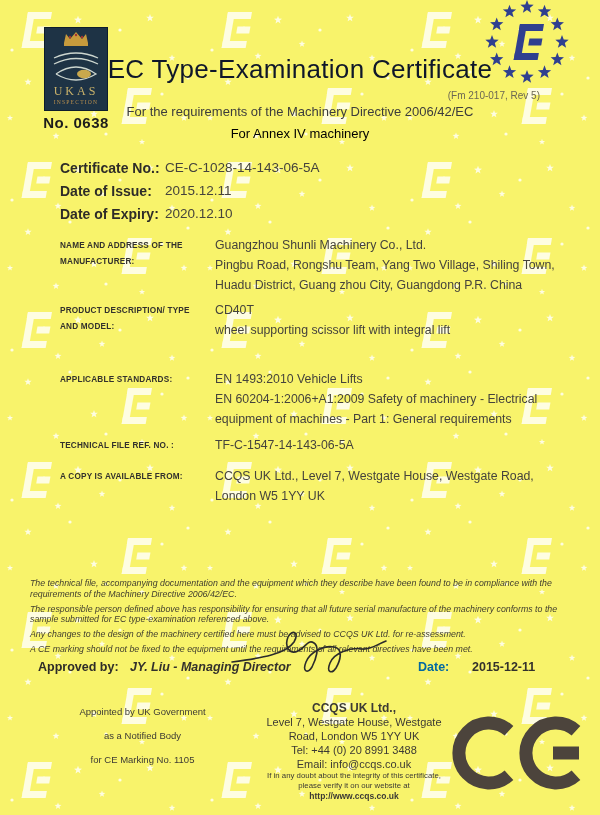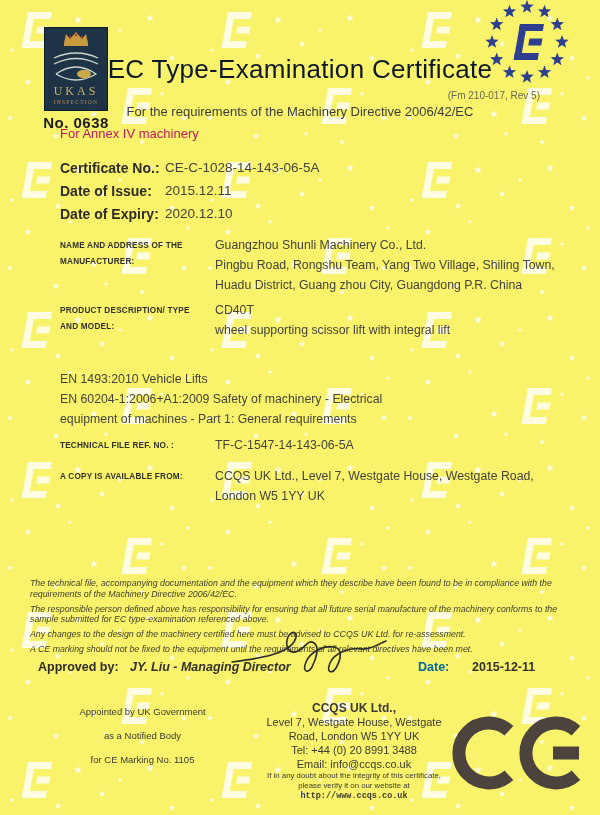--- a/index.html
+++ b/index.html
@@ -19,21 +19,21 @@
 
   
   .eu-logo{left:462px;top:0;}
 
   
   .title{left:80px;top:54px;width:440px;text-align:center;
     font-size:26px;color:#0f172a;letter-spacing:0.3px;}
   .form-ref{left:140px;top:90px;width:400px;text-align:right;
     font-size:10px;color:#6b6753;}
   .req-line{left:60px;top:104px;width:480px;text-align:center;font-size:13px;color:#3c3c3c;}
-  .annex-line{left:60px;top:126px;width:480px;text-align:left;font-size:13px;color:#be185d;}
+  .annex-line{left:60px;top:126px;width:480px;text-align:center;font-size:13px;color:#000000;}
 
   
   .cert-fields{left:60px;top:160px;width:420px;}
   .cert-row{display:flex;height:23px;align-items:flex-start;}
   .cert-row .lbl{width:105px;font-weight:bold;font-size:14px;color:#2e2c28;}
   .cert-row .val{font-size:13.5px;color:#45433c;}
 
   
   .section{left:60px;width:500px;display:flex;}
   .sec-label{width:155px;font-size:8.2px;font-weight:bold;line-height:16px;
@@ -55,21 +55,21 @@
 
   
   .notified{left:35px;top:706px;width:215px;text-align:center;
     font-size:9.5px;color:#3c3a34;}
   .notified div{margin-bottom:13px;}
   .company{left:248px;top:701px;width:212px;text-align:center;color:#3c3a34;}
   .company .c-name{font-size:12px;font-weight:bold;}
   .company .c-addr{font-size:11px;line-height:14px;}
   .company .c-tel,.company .c-mail{font-size:11px;line-height:14px;}
   .company .c-note{font-size:7.8px;line-height:10px;}
-  .company .c-site{font-size:8.5px;font-weight:bold;font-family:Liberation Mono, monospace;}
+  .company .c-site{font-size:8.5px;font-weight:bold;}
   .ce-mark{left:448px;top:703px;}
 </style>
 </head>
 <body>
 
 <div class="page">
 
   <svg class="wm" width="600" height="815" aria-hidden="true">
     <defs>
       <g id="eshape">
@@ -185,20 +185,23 @@
       <div>PRODUCT DESCRIPTION/ TYPE</div>
       <div>AND MODEL:</div>
     </div>
     <div class="sec-value">
       <div>CD40T</div>
       <div>wheel supporting scissor lift with integral lift</div>
     </div>
   </div>
 
   <div class="section" style="top:372px">
+    <div class="sec-label">
+      <div>APPLICABLE STANDARDS:</div>
+    </div>
     <div class="sec-value">
       <div>EN 1493:2010 Vehicle Lifts</div>
       <div>EN 60204-1:2006+A1:2009 Safety of machinery - Electrical</div>
       <div>equipment of machines - Part 1: General requirements</div>
     </div>
   </div>
 
   <div class="section" style="top:438px">
     <div class="sec-label">
       <div>TECHNICAL FILE REF. NO. :</div>

